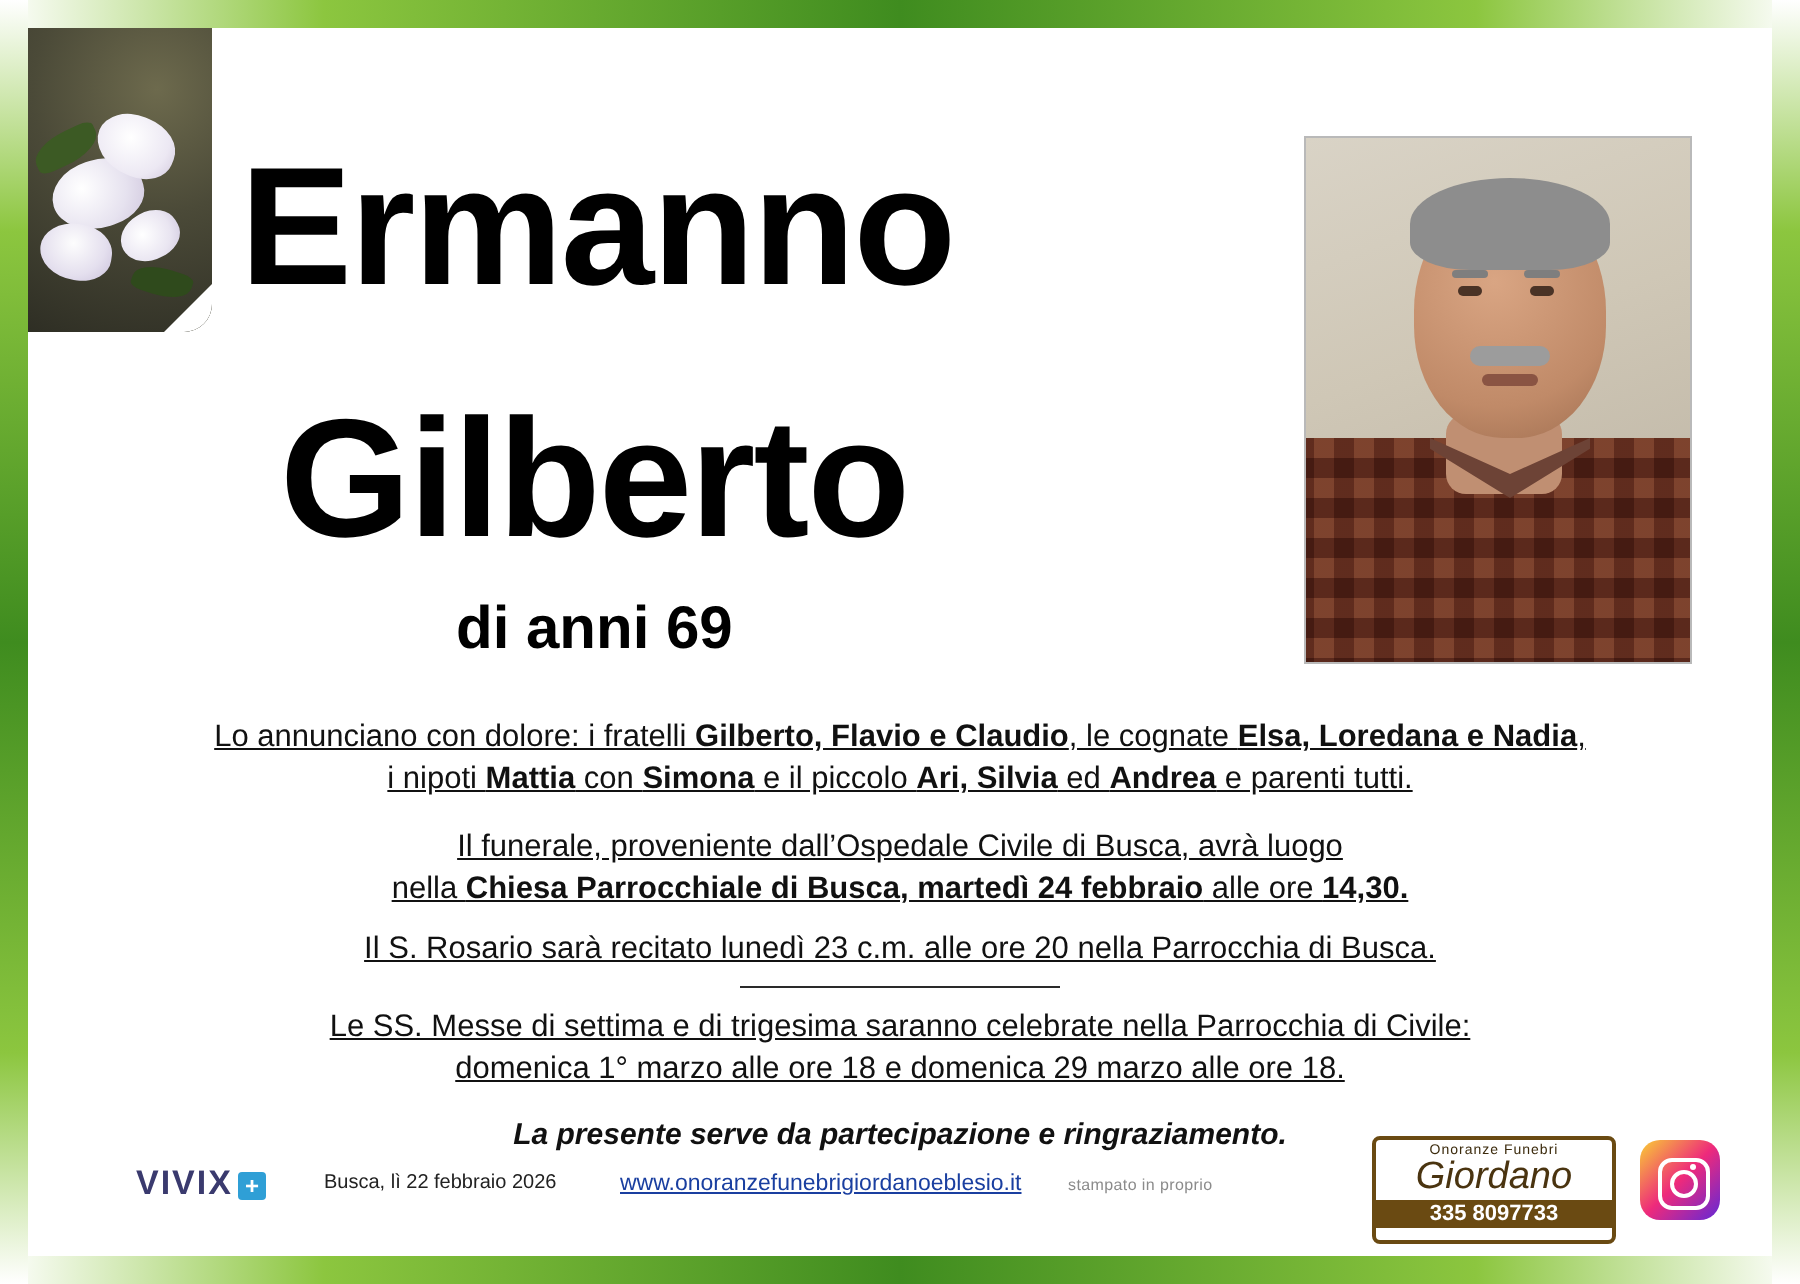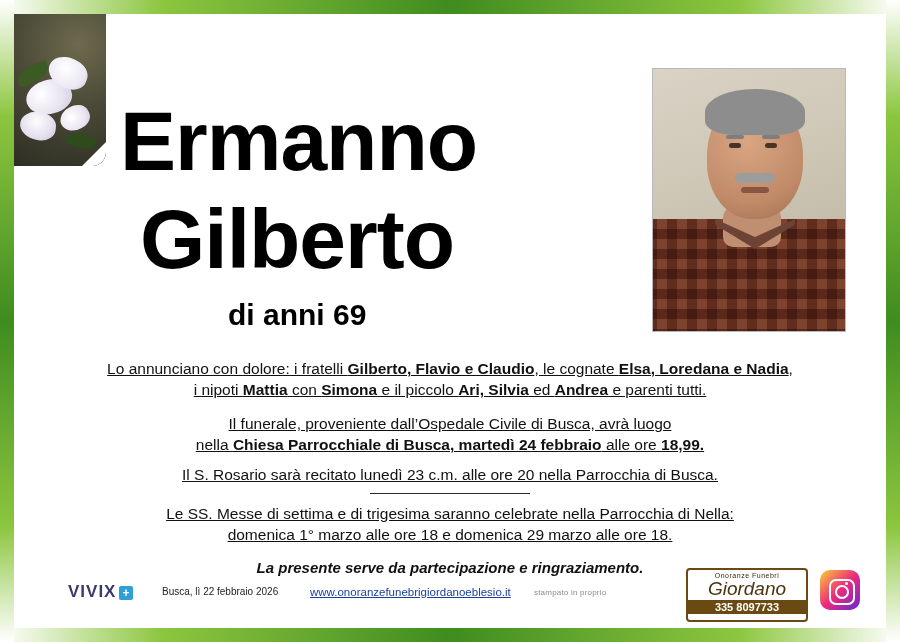--- a/index.html
+++ b/index.html
@@ -61,21 +61,20 @@
 
   .lead{
     position:absolute;left:122px;top:46px;
     font-size:15.5px;color:#111;letter-spacing:.1px;
   }
 
   .name1{
     position:absolute;left:120px;top:74px;
     font-size:84px;font-weight:bold;letter-spacing:-1px;color:#000;
     line-height:.95;
-    margin-top:28px;
   }
   .name2{
     position:absolute;left:140px;top:200px;
     font-size:84px;font-weight:bold;letter-spacing:-1px;color:#000;
     line-height:.95;
   }
   .age{
     position:absolute;left:228px;top:298px;
     font-size:30px;font-weight:bold;color:#000;
   }
@@ -206,27 +205,27 @@
       <span>Lo annunciano con dolore: i fratelli </span><b>Gilberto, Flavio e Claudio</b><span>, le cognate </span><b>Elsa, Loredana e Nadia</b><span>,</span>
     </div>
     <div class="ln">
       <span>i nipoti </span><b>Mattia</b><span> con </span><b>Simona</b><span> e il piccolo </span><b>Ari, Silvia</b><span> ed </span><b>Andrea</b><span> e parenti tutti.</span>
     </div>
 
     <div class="gap"></div>
 
     <div class="ln">Il funerale, proveniente dall’Ospedale Civile di Busca, avrà luogo</div>
     <div class="ln">
-      <span>nella </span><b>Chiesa Parrocchiale di Busca, martedì 24 febbraio</b><span> alle ore </span><b>18,99.</b>
+      <span>nella </span><b>Chiesa Parrocchiale di Busca, martedì 24 febbraio</b><span> alle ore </span><b>14,30.</b>
     </div>
     <div class="ln" style="margin-top:9px;">Il S. Rosario sarà recitato lunedì 23 c.m. alle ore 20 nella Parrocchia di Busca.</div>
 
     <div class="sep"></div>
 
-    <div class="ln">Le SS. Messe di settima e di trigesima saranno celebrate nella Parrocchia di Nella:</div>
+    <div class="ln">Le SS. Messe di settima e di trigesima saranno celebrate nella Parrocchia di Civile:</div>
     <div class="ln">domenica 1° marzo alle ore 18 e domenica 29 marzo alle ore 18.</div>
 
     <div class="italic-note">La presente serve da partecipazione e ringraziamento.</div>
   </div>
 
   <div class="footer">
     <div class="vivix"><span>VIVIX</span><span class="plus">+</span></div>
     <div class="place">Busca, lì 22 febbraio 2026</div>
     <div class="site">www.onoranzefunebrigiordanoeblesio.it</div>
     <div class="tiny">stampato in proprio</div>

